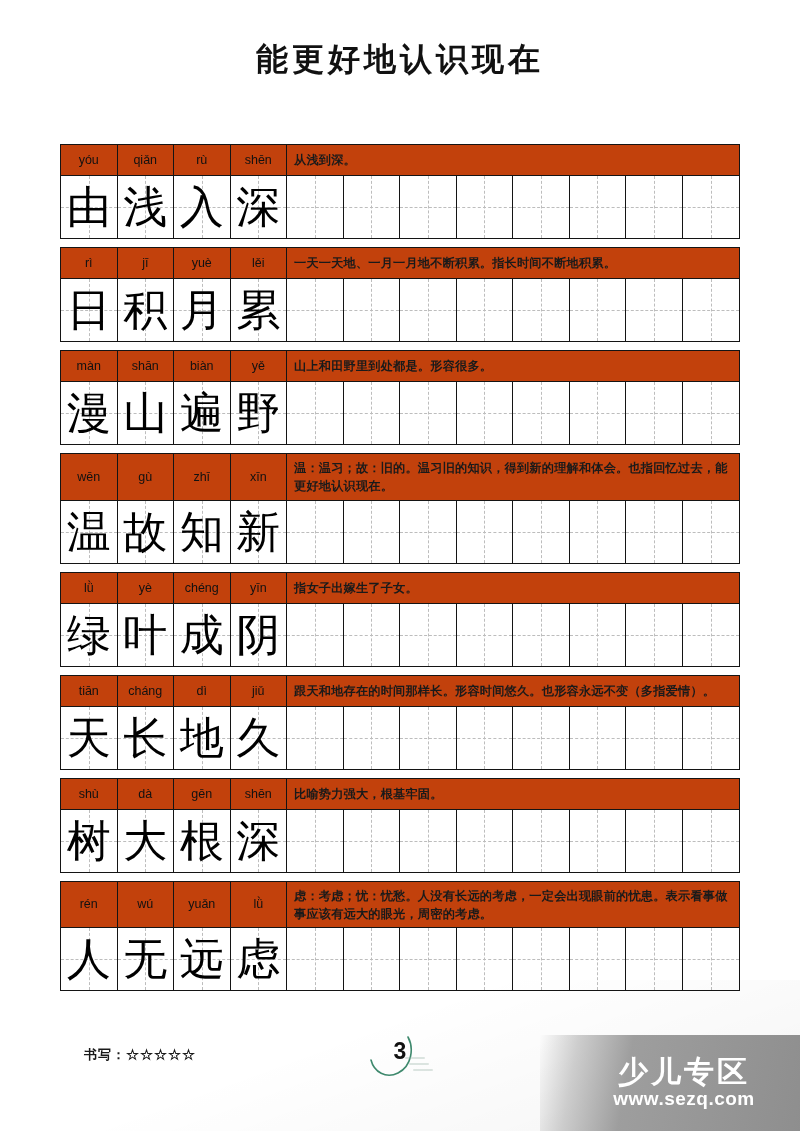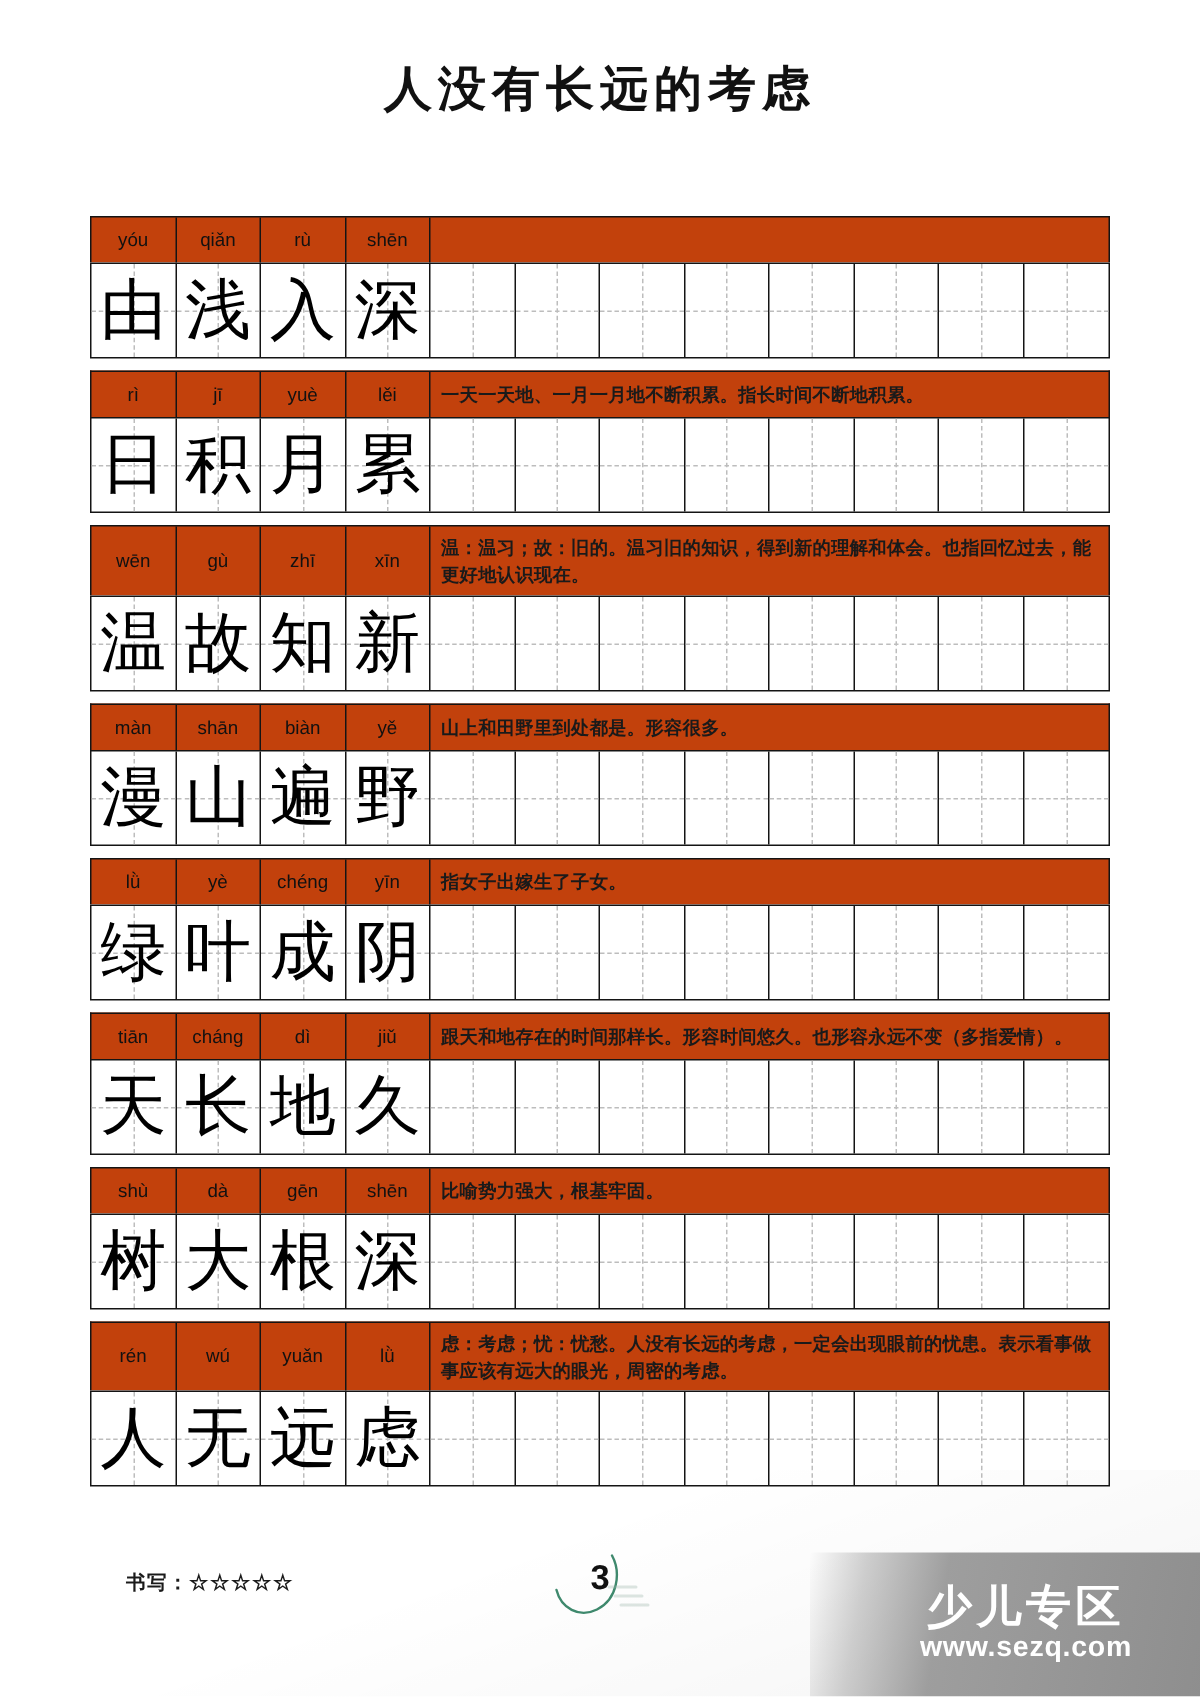--- a/index.html
+++ b/index.html
@@ -220,30 +220,31 @@
     left: 0; top: 980px; width: 800px; height: 151px;
     background: linear-gradient(160deg, rgba(0,0,0,0) 40%, rgba(0,0,0,.045) 100%);
     pointer-events: none;
   }
 </style>
 </head>
 <body>
 
 <div id="page">
 
-  <div class="title">人没有长远的考虑</div>
+  <div class="title">能更好地认识现在</div>
 
 
   <div class="rows" id="rows-container">
       <div class="idiom-row">
         <div class="row-top">
           <div class="pinyin-cell">yóu</div>
           <div class="pinyin-cell">qiǎn</div>
           <div class="pinyin-cell">rù</div>
           <div class="pinyin-cell">shēn</div>
+          <div class="meaning-cell">从浅到深。</div>
         </div>
         <div class="row-bottom">
           <div class="grid-cell">
             <span class="hanzi">由</span>
           </div>
           <div class="grid-cell">
             <span class="hanzi">浅</span>
           </div>
           <div class="grid-cell">
             <span class="hanzi">入</span>
@@ -287,69 +288,69 @@
           <div class="grid-cell"></div>
           <div class="grid-cell"></div>
           <div class="grid-cell"></div>
           <div class="grid-cell"></div>
           <div class="grid-cell"></div>
           <div class="grid-cell"></div>
         </div>
       </div>
       <div class="idiom-row">
         <div class="row-top">
+          <div class="pinyin-cell">màn</div>
+          <div class="pinyin-cell">shān</div>
+          <div class="pinyin-cell">biàn</div>
+          <div class="pinyin-cell">yě</div>
+          <div class="meaning-cell">山上和田野里到处都是。形容很多。</div>
+        </div>
+        <div class="row-bottom">
+          <div class="grid-cell">
+            <span class="hanzi">漫</span>
+          </div>
+          <div class="grid-cell">
+            <span class="hanzi">山</span>
+          </div>
+          <div class="grid-cell">
+            <span class="hanzi">遍</span>
+          </div>
+          <div class="grid-cell">
+            <span class="hanzi">野</span>
+          </div>
+          <div class="grid-cell"></div>
+          <div class="grid-cell"></div>
+          <div class="grid-cell"></div>
+          <div class="grid-cell"></div>
+          <div class="grid-cell"></div>
+          <div class="grid-cell"></div>
+          <div class="grid-cell"></div>
+          <div class="grid-cell"></div>
+        </div>
+      </div>
+      <div class="idiom-row">
+        <div class="row-top">
           <div class="pinyin-cell">wēn</div>
           <div class="pinyin-cell">gù</div>
           <div class="pinyin-cell">zhī</div>
           <div class="pinyin-cell">xīn</div>
           <div class="meaning-cell">温：温习；故：旧的。温习旧的知识，得到新的理解和体会。也指回忆过去，能更好地认识现在。</div>
         </div>
         <div class="row-bottom">
           <div class="grid-cell">
             <span class="hanzi">温</span>
           </div>
           <div class="grid-cell">
             <span class="hanzi">故</span>
           </div>
           <div class="grid-cell">
             <span class="hanzi">知</span>
           </div>
           <div class="grid-cell">
             <span class="hanzi">新</span>
-          </div>
-          <div class="grid-cell"></div>
-          <div class="grid-cell"></div>
-          <div class="grid-cell"></div>
-          <div class="grid-cell"></div>
-          <div class="grid-cell"></div>
-          <div class="grid-cell"></div>
-          <div class="grid-cell"></div>
-          <div class="grid-cell"></div>
-        </div>
-      </div>
-      <div class="idiom-row">
-        <div class="row-top">
-          <div class="pinyin-cell">màn</div>
-          <div class="pinyin-cell">shān</div>
-          <div class="pinyin-cell">biàn</div>
-          <div class="pinyin-cell">yě</div>
-          <div class="meaning-cell">山上和田野里到处都是。形容很多。</div>
-        </div>
-        <div class="row-bottom">
-          <div class="grid-cell">
-            <span class="hanzi">漫</span>
-          </div>
-          <div class="grid-cell">
-            <span class="hanzi">山</span>
-          </div>
-          <div class="grid-cell">
-            <span class="hanzi">遍</span>
-          </div>
-          <div class="grid-cell">
-            <span class="hanzi">野</span>
           </div>
           <div class="grid-cell"></div>
           <div class="grid-cell"></div>
           <div class="grid-cell"></div>
           <div class="grid-cell"></div>
           <div class="grid-cell"></div>
           <div class="grid-cell"></div>
           <div class="grid-cell"></div>
           <div class="grid-cell"></div>
         </div>

